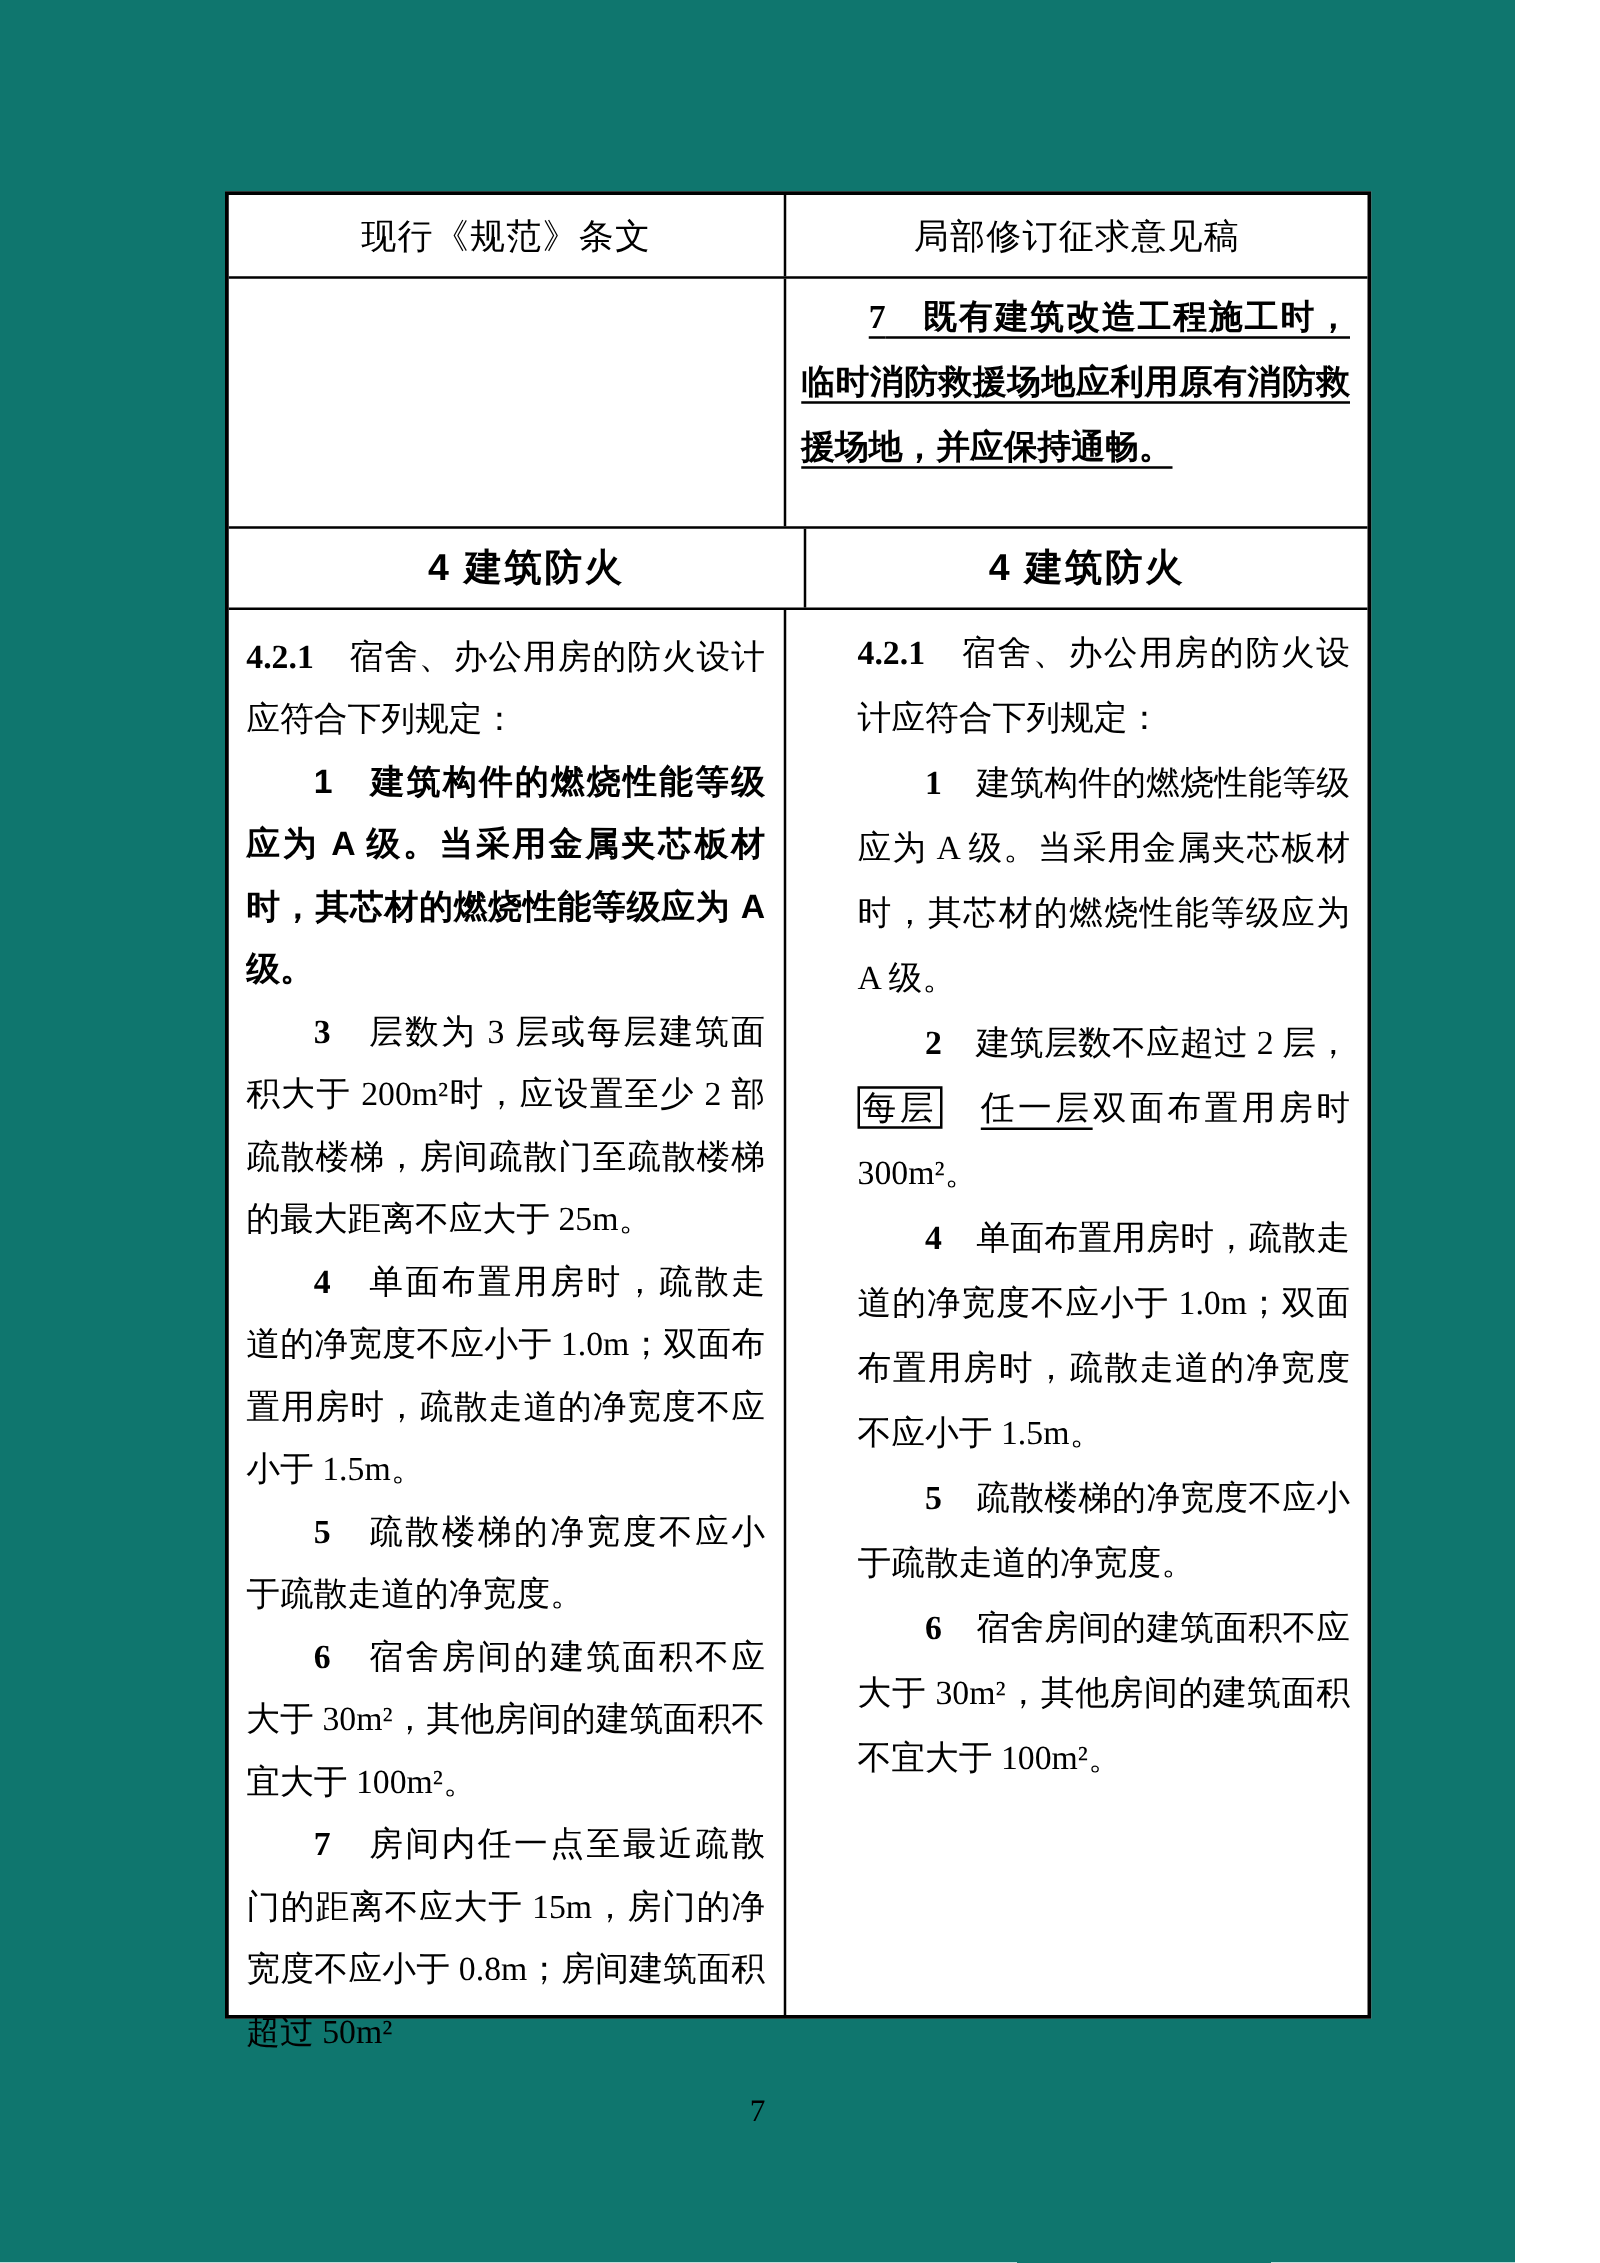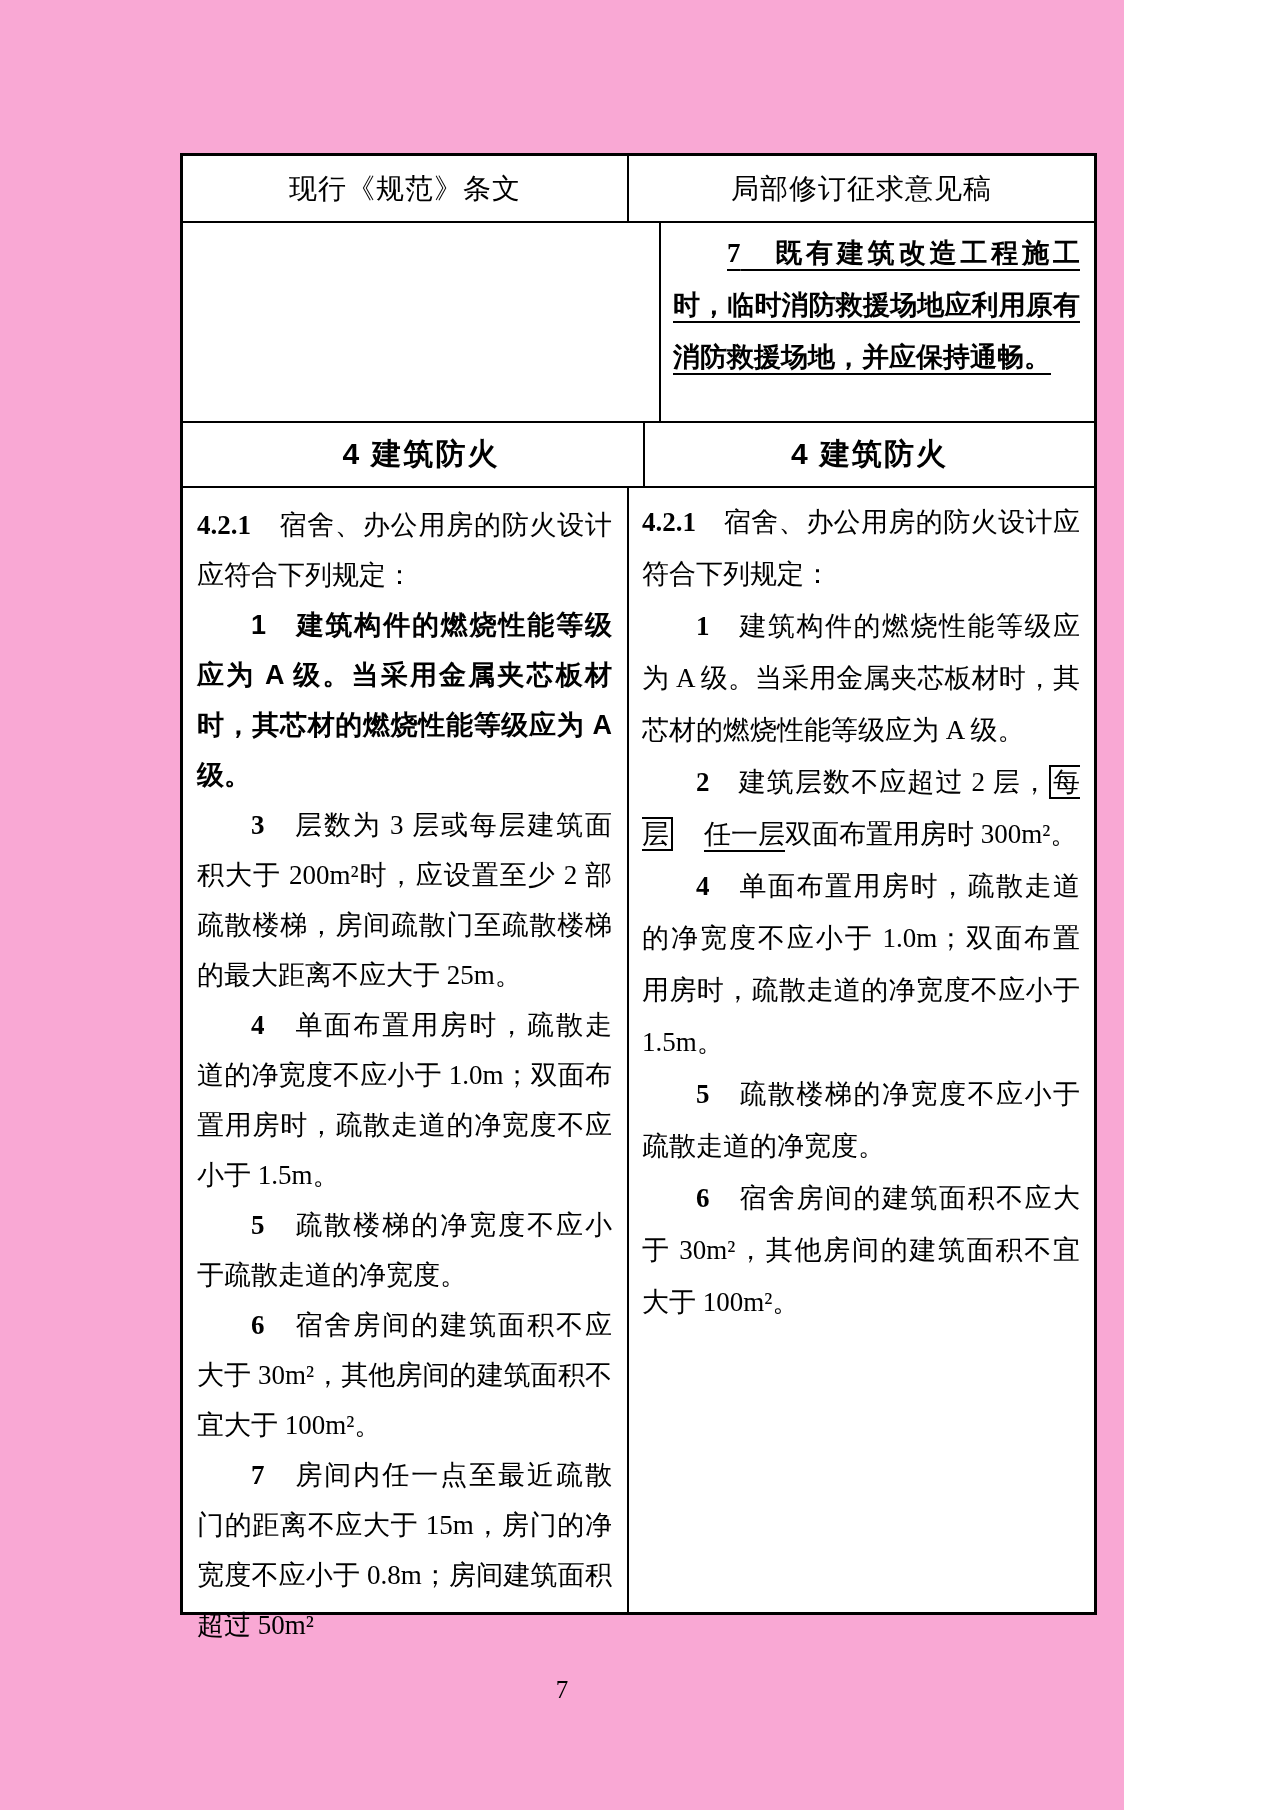--- a/index.html
+++ b/index.html
@@ -1,49 +1,49 @@
 <!DOCTYPE html>
 <html><head>
 <meta charset="utf-8">
 <style>
   html,body{margin:0;padding:0;background:#ffffff;}
   .page{
     position:relative;
-    width:1124px;height:1810px;
-    background:#f9a8d4;
+    width:1212px;height:1810px;
+    background:#0f766e;
     color:#000;
     font-family:"Liberation Serif","DejaVu Serif",serif;
     overflow:hidden;
   }
   .doc-table{
     position:absolute;left:180px;top:153px;width:917px;
     border:3px solid #000;box-sizing:border-box;background:#fff;
   }
   .t-row{display:flex;border-bottom:2px solid #000;box-sizing:border-box;}
   .t-row:last-child{border-bottom:none;}
   .cl{flex:0 0 446px;width:446px;border-right:2px solid #000;box-sizing:border-box;}
   .cr{flex:1;box-sizing:border-box;min-width:0;}
 
   .hdr .cl,.hdr .cr{
     height:65px;display:flex;align-items:center;justify-content:center;
     font-size:28px;letter-spacing:1px;
   }
-  .row-add{height:200px;padding-left:32px;}
+  .row-add{height:200px;}
   .row-add .cr{padding:4px 14px 0 12px;}
   .row-add .para{font-size:27px;line-height:48px;}
 
   .sec{height:65px;padding-left:16px;}
   .sec .cl,.sec .cr{
     display:flex;align-items:center;justify-content:center;
     font-weight:bold;
     font-family:"Liberation Sans","DejaVu Sans",sans-serif;
     font-size:30px;letter-spacing:2px;
   }
 
-  .row-body{height:1124px;}
+  .row-body{height:1124px;gap:44px;}
   .row-body .cl{padding:12px 15px 0 14px;}
   .row-body .cr{padding:8px 14px 0 13px;}
 
   .para{margin:0;text-align:justify;text-align-last:left;}
   .cl .para{font-size:27px;line-height:50px;}
   .cr .para{font-size:27px;line-height:52px;}
   .indent{text-indent:2em;}
   .no-indent{text-indent:0;}
 
   .s-r{}

